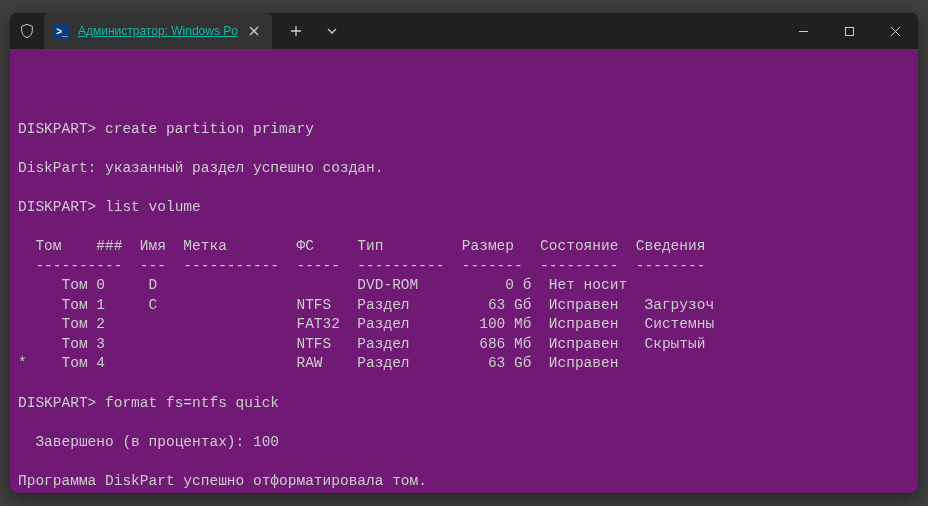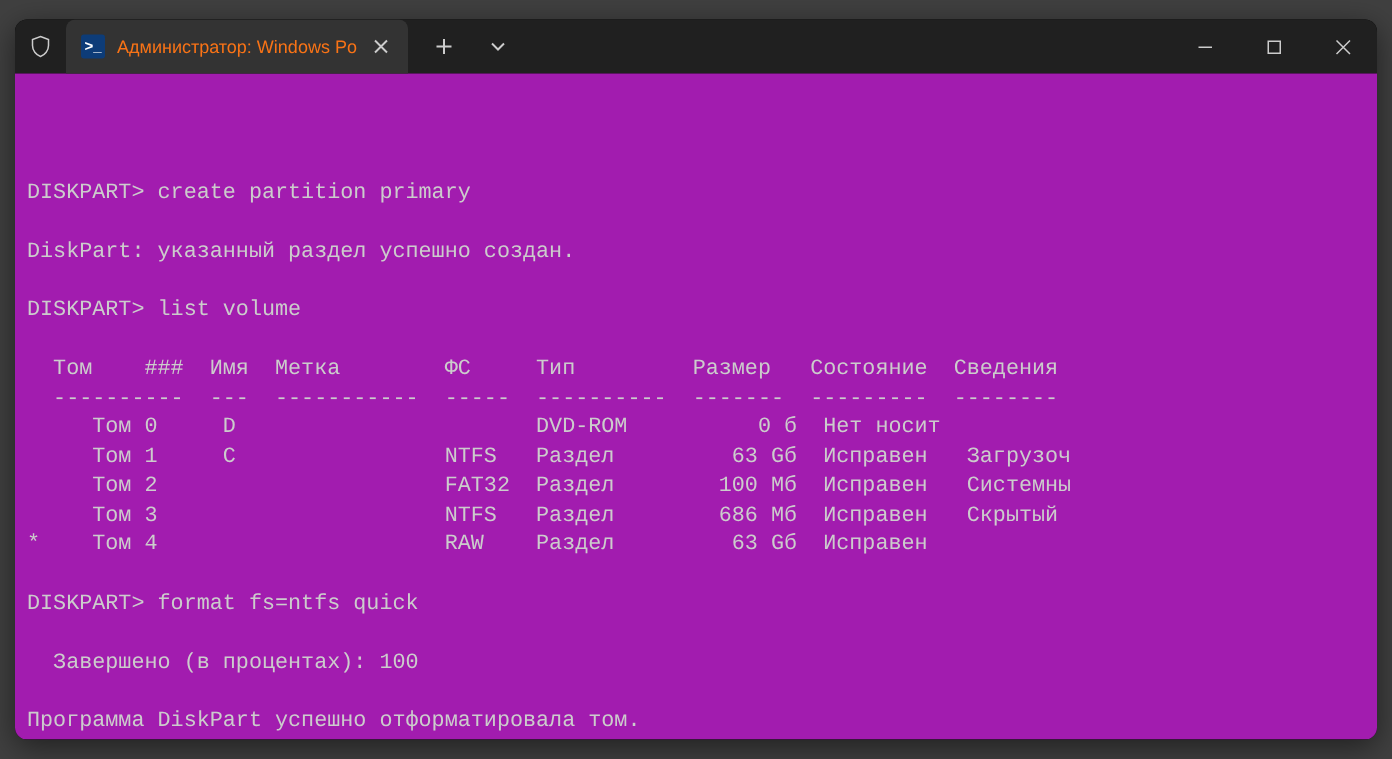--- a/index.html
+++ b/index.html
@@ -56,25 +56,26 @@
     background: #0d3c78;
     display: flex;
     align-items: center;
     justify-content: center;
     color: #fff;
     font-size: 10px;
     font-weight: bold;
     border-radius: 2px;
   }
   .tab .tab-title {
-    color: #f97316;
+    color: #14b8a6;
     white-space: nowrap;
     overflow: hidden;
     text-overflow: clip;
     flex: 1;
+    text-decoration: underline;
   }
   .tab .tab-close {
     width: 16px;
     height: 16px;
     display: flex;
     align-items: center;
     justify-content: center;
     color: #ccc;
     font-size: 13px;
   }
@@ -101,21 +102,21 @@
   .win-btn {
     width: 46px;
     height: 100%;
     display: flex;
     align-items: center;
     justify-content: center;
     color: #ccc;
   }
   .terminal {
     flex: 1;
-    background: #a21caf;
+    background: #701a75;
     color: #ccc;
     font-size: 14.5px;
     line-height: 1.35;
     padding: 12px 8px 0 8px;
     white-space: pre;
     overflow: hidden;
   }
   .terminal .out {
     white-space: pre;
   }

